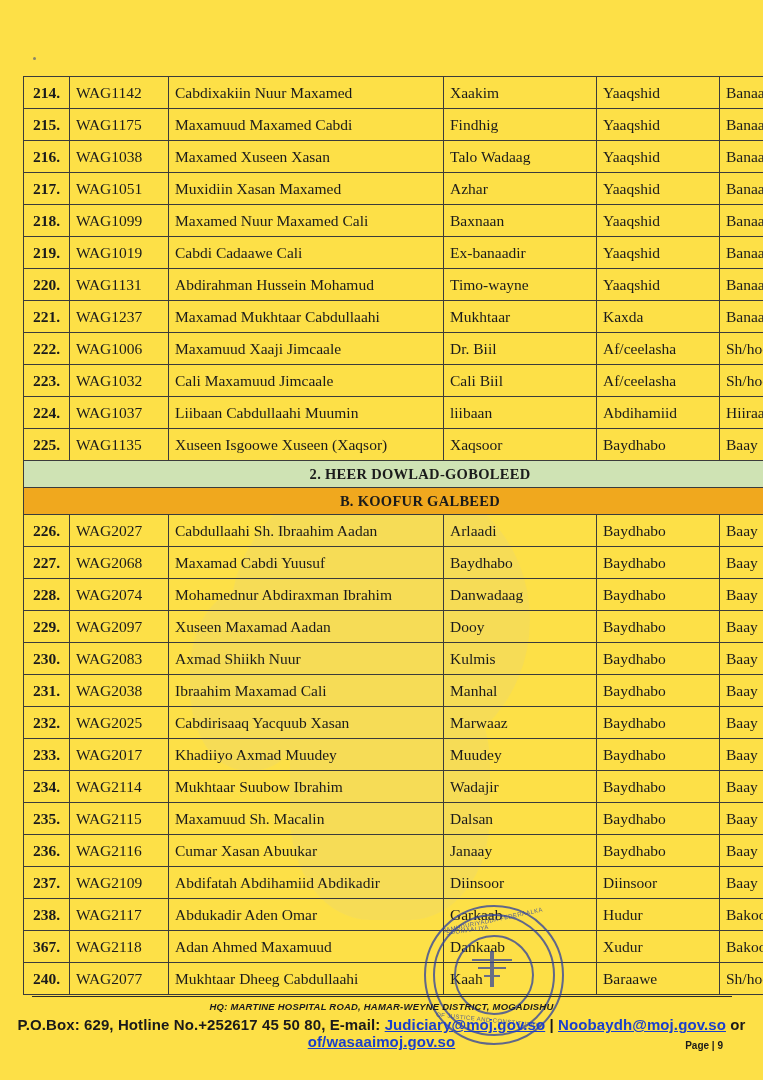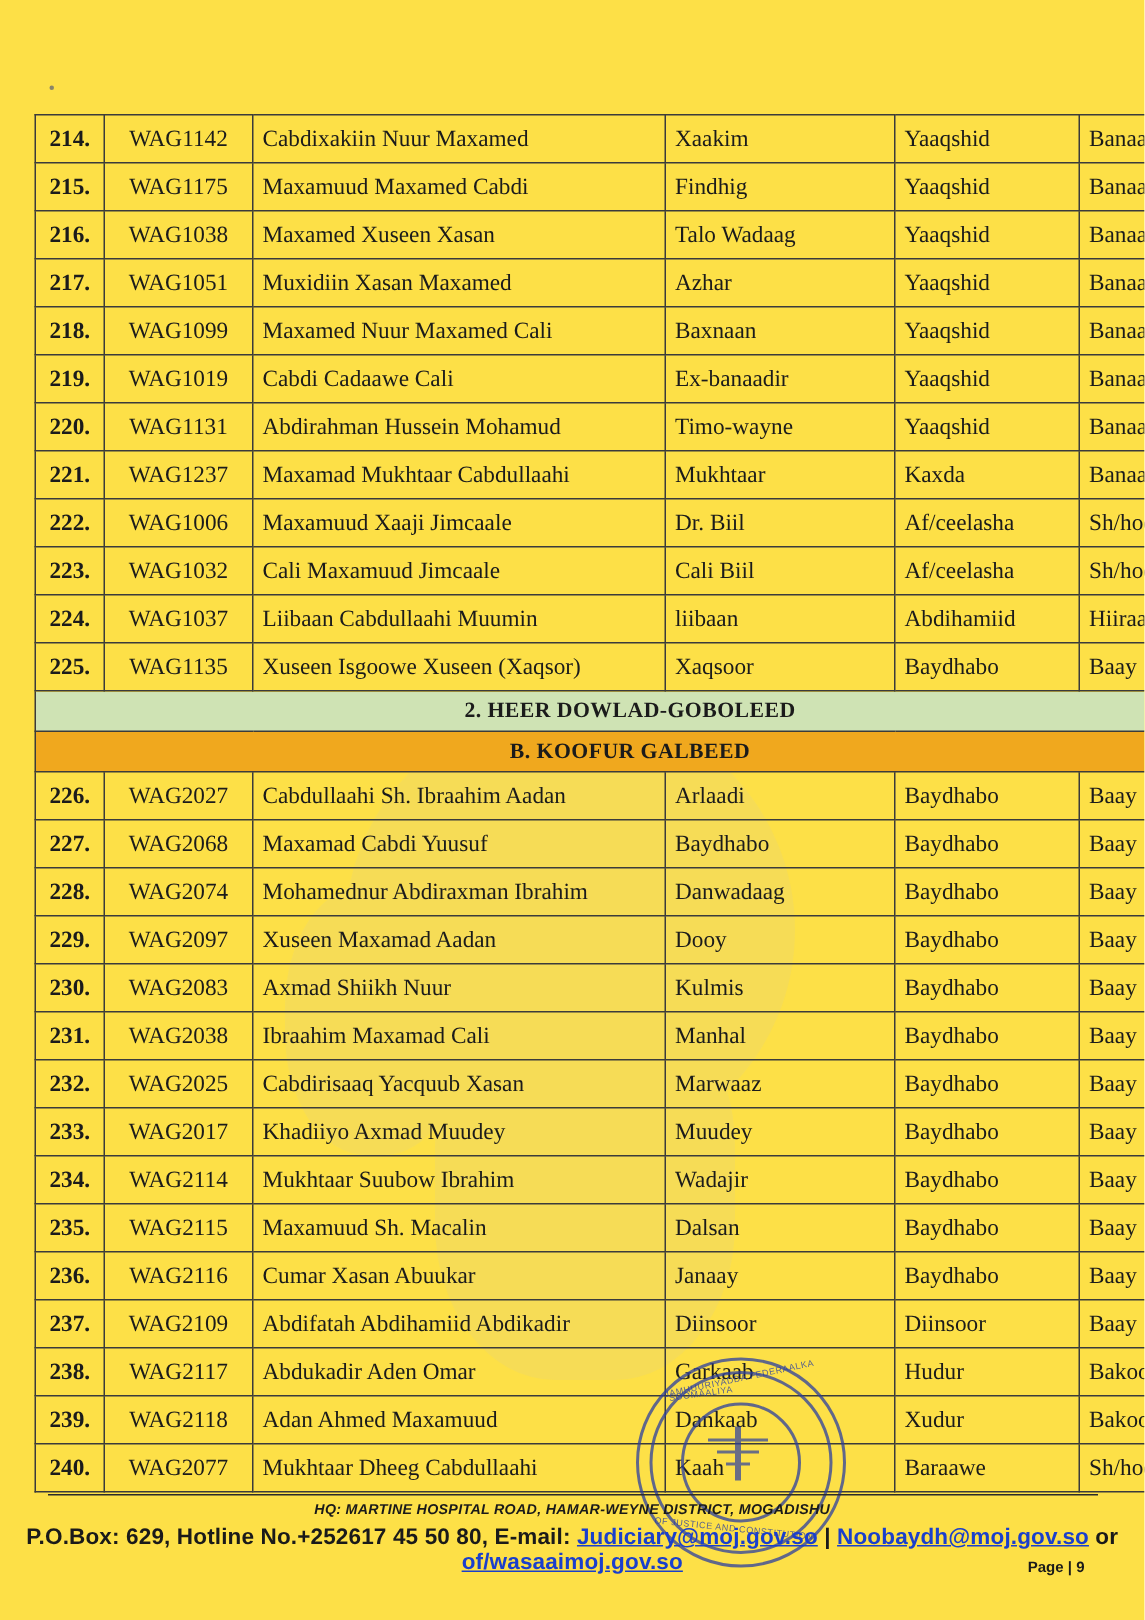--- a/index.html
+++ b/index.html
@@ -61,21 +61,20 @@
   }
   td.num {
     width: 33px;
     text-align: center;
     font-weight: bold;
     font-size: 14.5px;
     padding: 0 2px;
   }
   td.code {
     width: 86px;
-    text-align: center;
     font-size: 15px;
   }
   td.name {
     width: 262px;
     font-size: 15.5px;
   }
   td.post {
     width: 140px;
   }
   td.district {
@@ -413,21 +412,21 @@
           </tr>
           <tr>
             <td class="num">238.</td>
             <td class="code">WAG2117</td>
             <td class="name">Abdukadir Aden Omar</td>
             <td class="post">Garkaab</td>
             <td class="district">Hudur</td>
             <td class="region">Bakool</td>
           </tr>
           <tr>
-            <td class="num">239.</td>
+            <td class="num">367.</td>
             <td class="code">WAG2118</td>
             <td class="name">Adan Ahmed Maxamuud</td>
             <td class="post">Dankaab</td>
             <td class="district">Xudur</td>
             <td class="region">Bakool</td>
           </tr>
           <tr>
             <td class="num">240.</td>
             <td class="code">WAG2077</td>
             <td class="name">Mukhtaar Dheeg Cabdullaahi</td>

